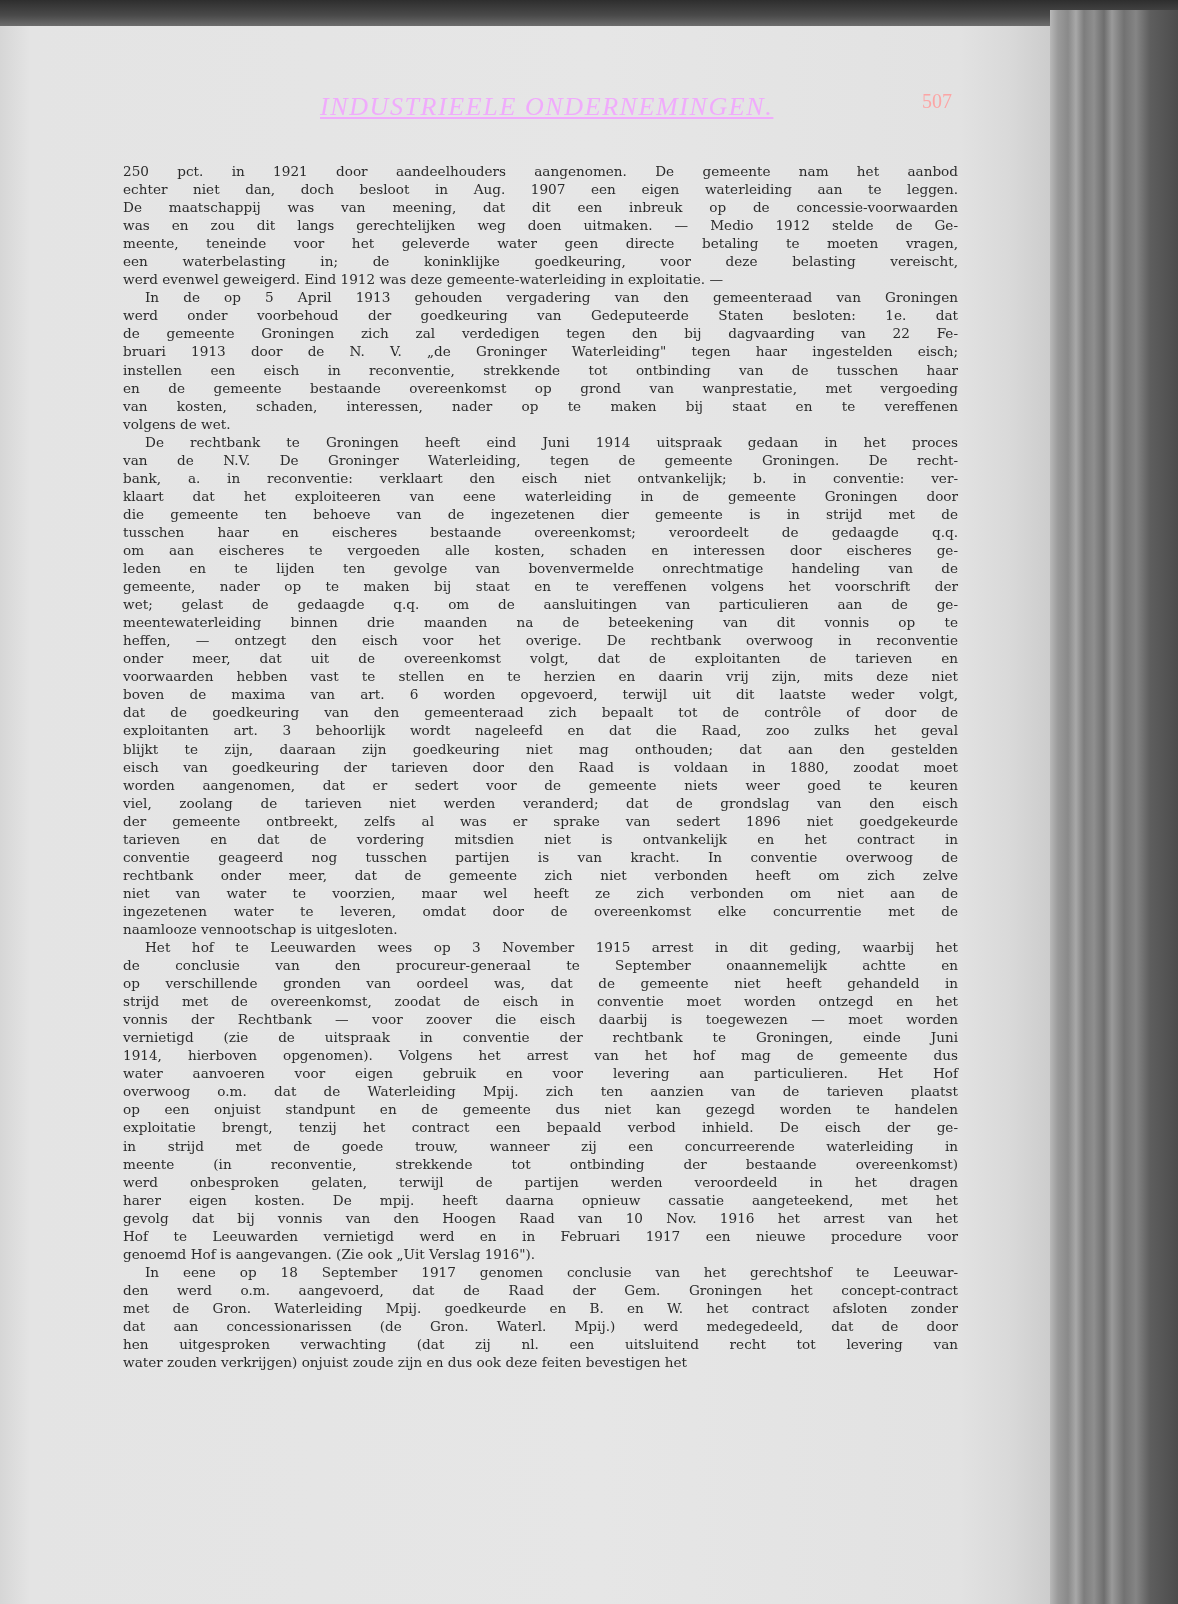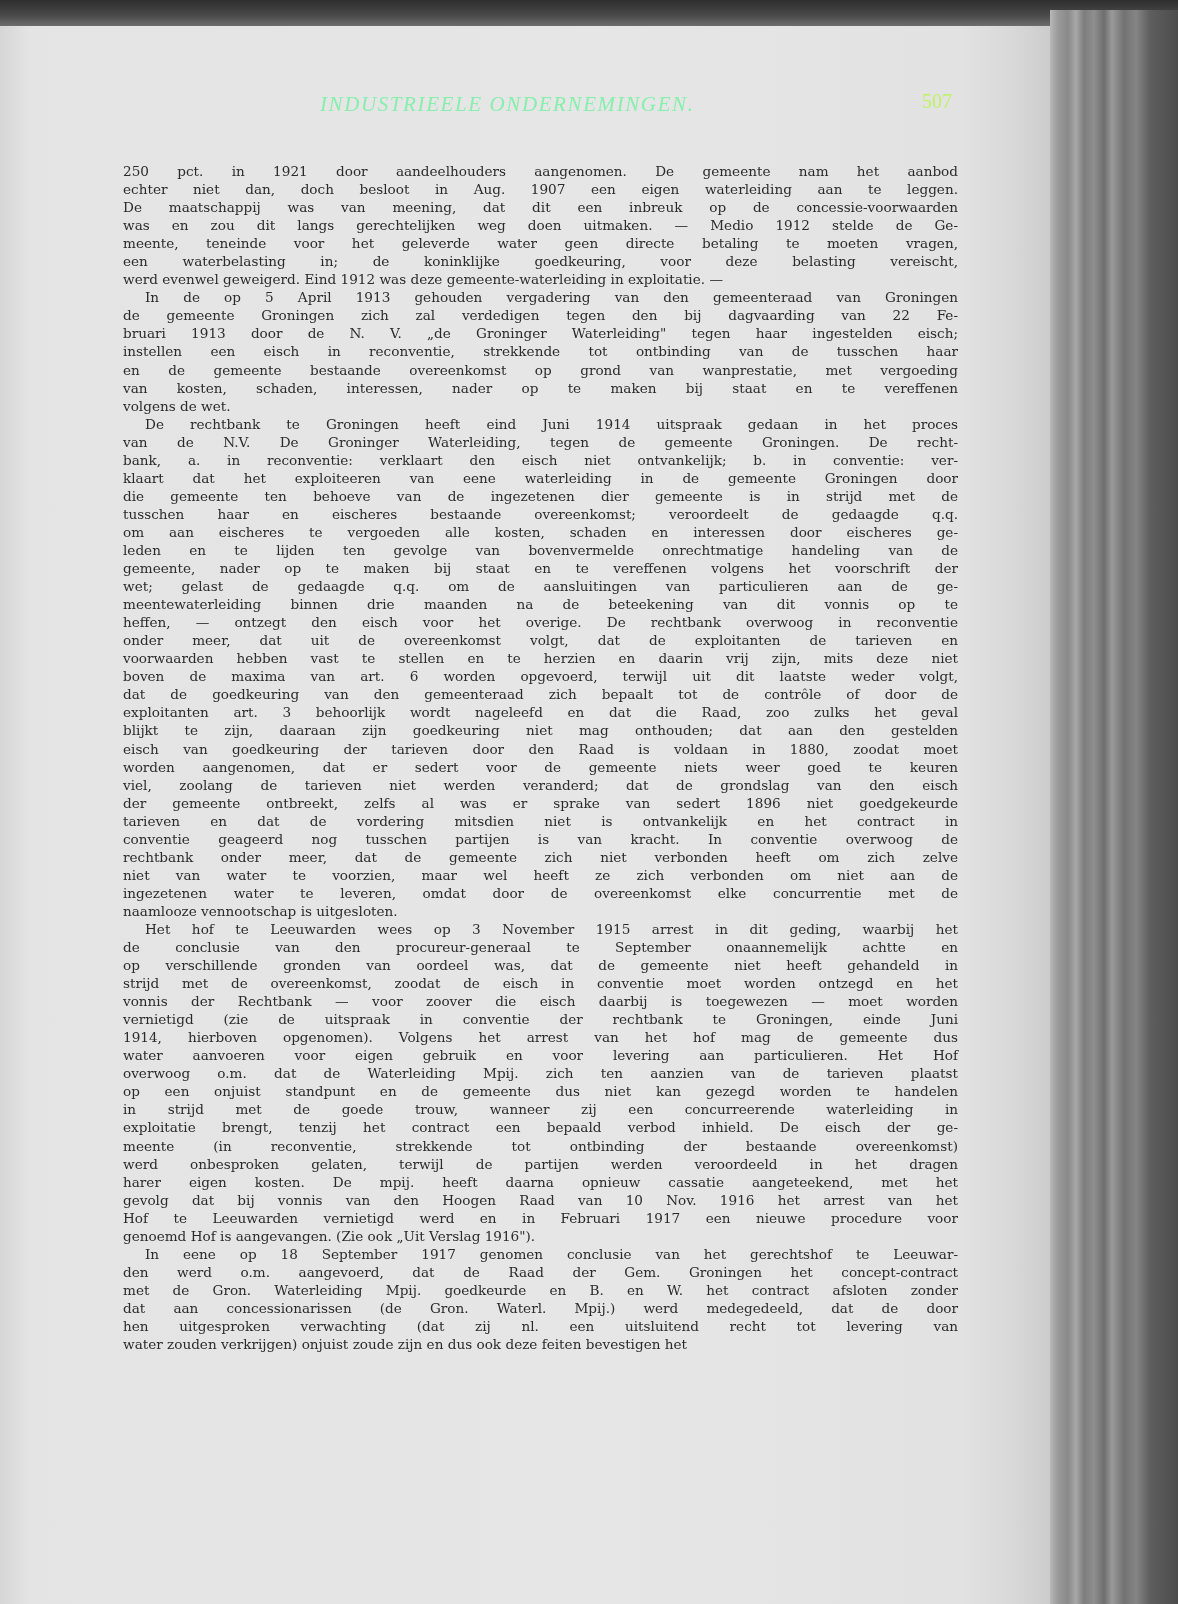--- a/index.html
+++ b/index.html
@@ -19,25 +19,25 @@
   .binding {
     position:absolute; left:1050px; top:10px; width:128px; height:1594px;
     background:linear-gradient(90deg,#b8b8b8 0px,#9a9a9a 8px,#8a8a8a 18px,#a8a8a8 26px,#7d7d7d 34px,#8f8f8f 44px,#6e6e6e 54px,#9a9a9a 62px,#727272 74px,#858585 86px,#5e5e5e 100px,#4c4c4c 128px);
   }
   .running-head {
     position:absolute; left:100px; top:90px; width:860px; height:34px;
   }
   .running-title {
     position:absolute; left:220px; top:2px;
     font-family:"Liberation Serif", serif; font-style:italic;
-    font-size:21px; letter-spacing:1.6px; color:#86efac;
+    font-size:26px; letter-spacing:1.6px; color:#f0abfc;text-decoration:underline;
   }
   .page-number {
     position:absolute; right:8px; top:0px;
-    font-family:"Liberation Serif", serif; font-size:20px; color:#bef264;
+    font-family:"Liberation Serif", serif; font-size:20px; color:#fca5a5;
   }
   .body-text {
     position:absolute; left:123px; top:162px; width:835px;
     font-family:"DejaVu Serif", serif; font-size:13.6px; line-height:18.05px;
     color:#2b2b2b; text-align:justify;
   }
   .line { display:block; white-space:nowrap; text-align-last:justify; height:18.05px; overflow:visible; }
   .line.last { text-align-last:left; }
   .line.indent { padding-left:22px; }
 </style>
@@ -58,20 +58,21 @@
       <span class="line">250 pct. in 1921 door aandeelhouders aangenomen. De gemeente nam het aanbod</span>
       <span class="line">echter niet dan, doch besloot in Aug. 1907 een eigen waterleiding aan te leggen.</span>
       <span class="line">De maatschappij was van meening, dat dit een inbreuk op de concessie-voorwaarden</span>
       <span class="line">was en zou dit langs gerechtelijken weg doen uitmaken. — Medio 1912 stelde de Ge-</span>
       <span class="line">meente, teneinde voor het geleverde water geen directe betaling te moeten vragen,</span>
       <span class="line">een waterbelasting in; de koninklijke goedkeuring, voor deze belasting vereischt,</span>
       <span class="line last">werd evenwel geweigerd. Eind 1912 was deze gemeente-waterleiding in exploitatie. —</span>
     </div>
     <div>
       <span class="line indent">In de op 5 April 1913 gehouden vergadering van den gemeenteraad van Groningen</span>
+      <span class="line">werd onder voorbehoud der goedkeuring van Gedeputeerde Staten besloten: 1e. dat</span>
       <span class="line">de gemeente Groningen zich zal verdedigen tegen den bij dagvaarding van 22 Fe-</span>
       <span class="line">bruari 1913 door de N. V. „de Groninger Waterleiding" tegen haar ingestelden eisch;</span>
       <span class="line">instellen een eisch in reconventie, strekkende tot ontbinding van de tusschen haar</span>
       <span class="line">en de gemeente bestaande overeenkomst op grond van wanprestatie, met vergoeding</span>
       <span class="line">van kosten, schaden, interessen, nader op te maken bij staat en te vereffenen</span>
       <span class="line last">volgens de wet.</span>
     </div>
     <div>
       <span class="line indent">De rechtbank te Groningen heeft eind Juni 1914 uitspraak gedaan in het proces</span>
       <span class="line">van de N.V. De Groninger Waterleiding, tegen de gemeente Groningen. De recht-</span>
@@ -106,22 +107,22 @@
       <span class="line indent">Het hof te Leeuwarden wees op 3 November 1915 arrest in dit geding, waarbij het</span>
       <span class="line">de conclusie van den procureur-generaal te September onaannemelijk achtte en</span>
       <span class="line">op verschillende gronden van oordeel was, dat de gemeente niet heeft gehandeld in</span>
       <span class="line">strijd met de overeenkomst, zoodat de eisch in conventie moet worden ontzegd en het</span>
       <span class="line">vonnis der Rechtbank — voor zoover die eisch daarbij is toegewezen — moet worden</span>
       <span class="line">vernietigd (zie de uitspraak in conventie der rechtbank te Groningen, einde Juni</span>
       <span class="line">1914, hierboven opgenomen). Volgens het arrest van het hof mag de gemeente dus</span>
       <span class="line">water aanvoeren voor eigen gebruik en voor levering aan particulieren. Het Hof</span>
       <span class="line">overwoog o.m. dat de Waterleiding Mpij. zich ten aanzien van de tarieven plaatst</span>
       <span class="line">op een onjuist standpunt en de gemeente dus niet kan gezegd worden te handelen</span>
+      <span class="line">exploitatie brengt, tenzij het contract een bepaald verbod inhield. De eisch der ge-</span>
       <span class="line">in strijd met de goede trouw, wanneer zij een concurreerende waterleiding in</span>
-      <span class="line">exploitatie brengt, tenzij het contract een bepaald verbod inhield. De eisch der ge-</span>
       <span class="line">meente (in reconventie, strekkende tot ontbinding der bestaande overeenkomst)</span>
       <span class="line">werd onbesproken gelaten, terwijl de partijen werden veroordeeld in het dragen</span>
       <span class="line">harer eigen kosten. De mpij. heeft daarna opnieuw cassatie aangeteekend, met het</span>
       <span class="line">gevolg dat bij vonnis van den Hoogen Raad van 10 Nov. 1916 het arrest van het</span>
       <span class="line">Hof te Leeuwarden vernietigd werd en in Februari 1917 een nieuwe procedure voor</span>
       <span class="line last">genoemd Hof is aangevangen. (Zie ook „Uit Verslag 1916").</span>
     </div>
     <div>
       <span class="line indent">In eene op 18 September 1917 genomen conclusie van het gerechtshof te Leeuwar-</span>
       <span class="line">den werd o.m. aangevoerd, dat de Raad der Gem. Groningen het concept-contract</span>

